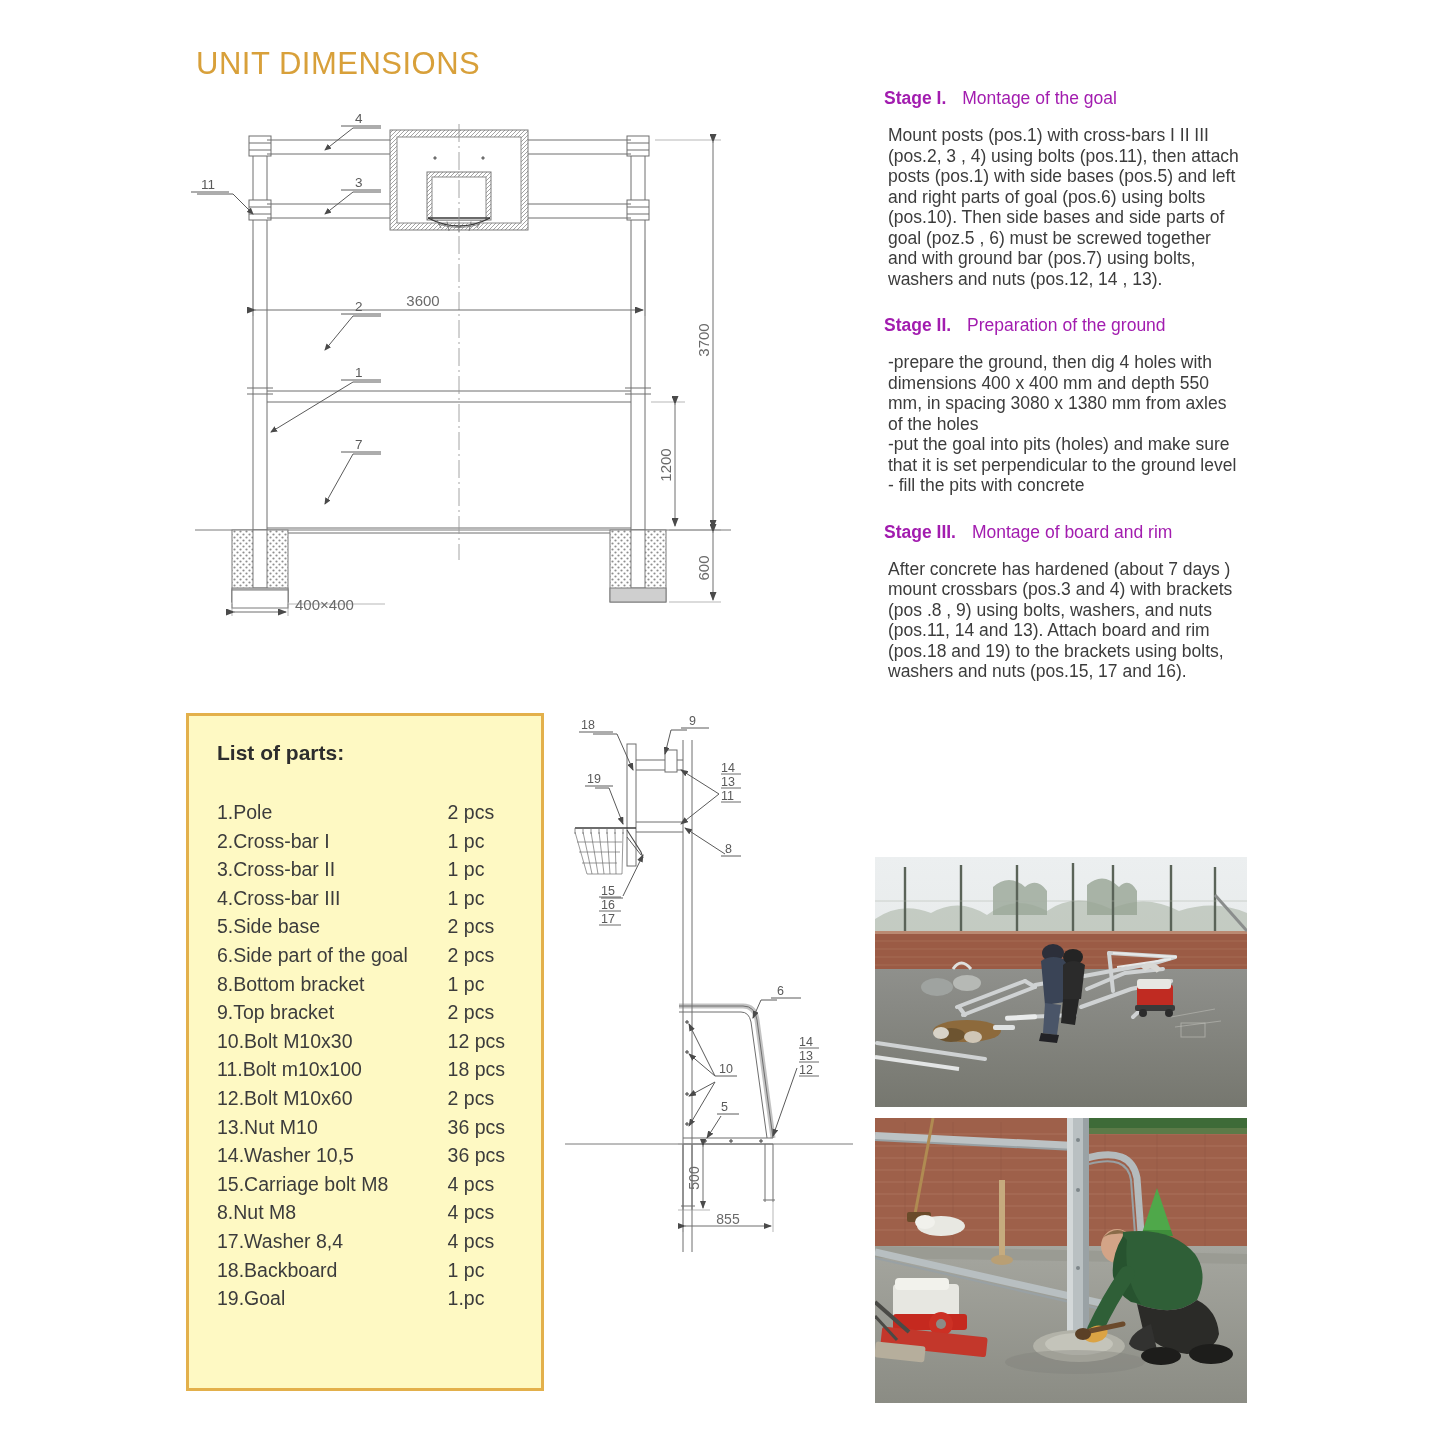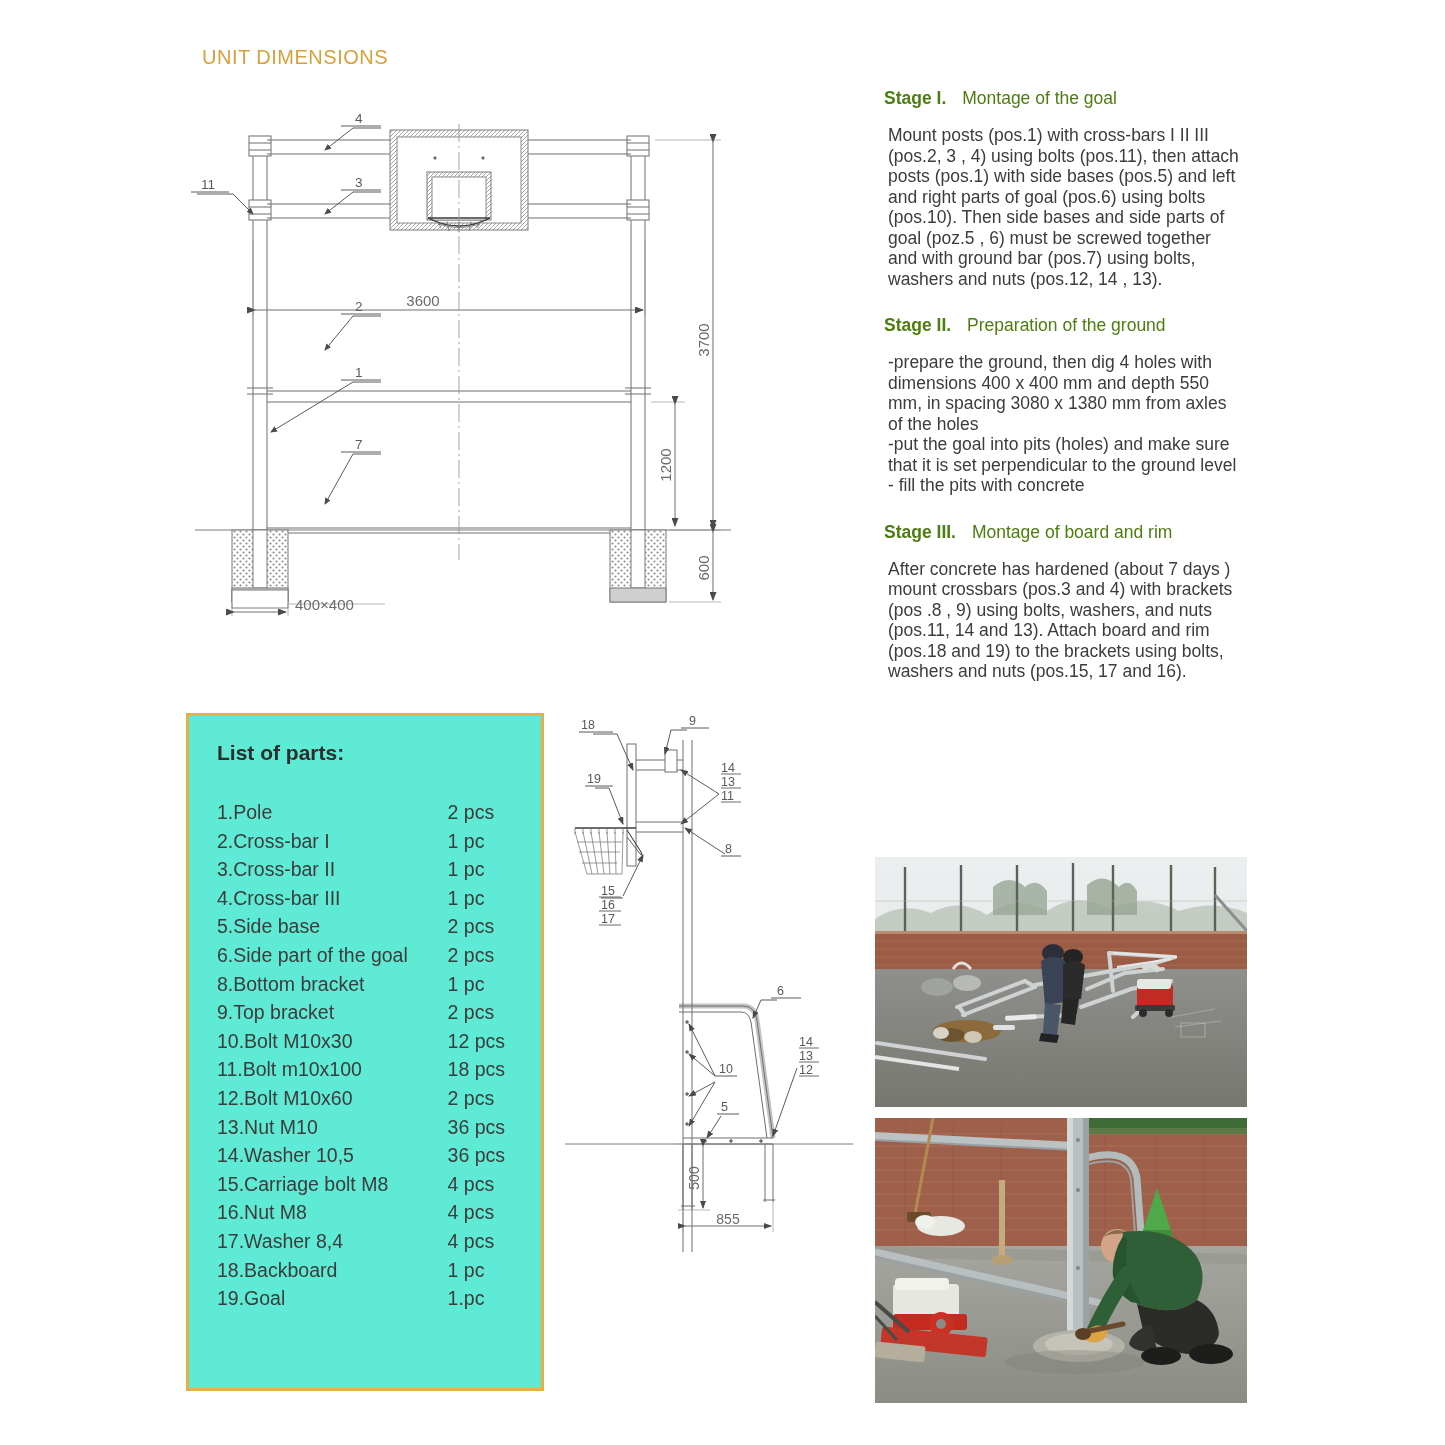--- a/index.html
+++ b/index.html
@@ -4,46 +4,46 @@
 <style>
   html,body{margin:0;padding:0;background:#ffffff;}
   body{
     width:1445px;height:1445px;position:relative;overflow:hidden;
     font-family:"Liberation Sans", sans-serif;color:#3a3a3a;
   }
 
   
   #page-title{
     position:absolute;left:196px;top:46px;
-    font-size:20px;letter-spacing:.5px;color:#d8a03a;font-weight:400;margin-left:6px;
+    font-size:31px;letter-spacing:.5px;color:#d8a03a;font-weight:400;
   }
 
   
   #elevation{position:absolute;left:185px;top:110px;width:560px;height:510px;}
   #elevation svg{display:block;}
 
   
   #parts-box{
     position:absolute;left:186px;top:713px;width:358px;height:678px;
-    border:3px solid #e3b04b;background:#5eead4;box-sizing:border-box;
+    border:3px solid #e3b04b;background:#fef9c3;box-sizing:border-box;
   }
   #parts-title{
     position:absolute;left:28px;top:25px;font-size:21px;font-weight:bold;color:#2d2d2d;
   }
   #parts-table{position:absolute;left:28px;top:82px;width:300px;border-collapse:collapse;}
   #parts-table td{font-size:19.5px;color:#3c3c3c;padding:0;line-height:28.6px;white-space:nowrap;margin-top:28px;}
   #parts-table td.qty{text-align:left;}
 
   
   #detail{position:absolute;left:565px;top:712px;width:300px;height:540px;}
   #detail svg{display:block;}
 
   
   #instructions{position:absolute;left:884px;top:88px;width:360px;}
-  .stage-head{font-size:17.5px;color:#4d7c0f;margin:0 0 16px 0;}
+  .stage-head{font-size:17.5px;color:#a21caf;margin:0 0 16px 0;}
   .stage-head b{font-weight:bold;}
   .stage-head .sp{display:inline-block;width:16px;}
   .stage-body{
     font-size:17.5px;line-height:20.5px;color:#3c3c3c;margin:0 0 26px 4px;
   }
   .stage2-head{margin-top:4px;}
 
   
   .photo{position:absolute;overflow:hidden;background:#b9b9b4;}
   #photo-1{left:875px;top:857px;width:372px;height:250px;}
@@ -254,21 +254,21 @@
         </tr>
         <tr>
           <td>14.Washer 10,5</td>
           <td class="qty">36 pcs</td>
         </tr>
         <tr>
           <td>15.Carriage bolt  M8</td>
           <td class="qty">4 pcs</td>
         </tr>
         <tr>
-          <td>16.Nut  M8</td>
+          <td>8.Nut  M8</td>
           <td class="qty">4 pcs</td>
         </tr>
         <tr>
           <td>17.Washer  8,4</td>
           <td class="qty">4 pcs</td>
         </tr>
         <tr>
           <td>18.Backboard</td>
           <td class="qty">1 pc</td>
         </tr>

